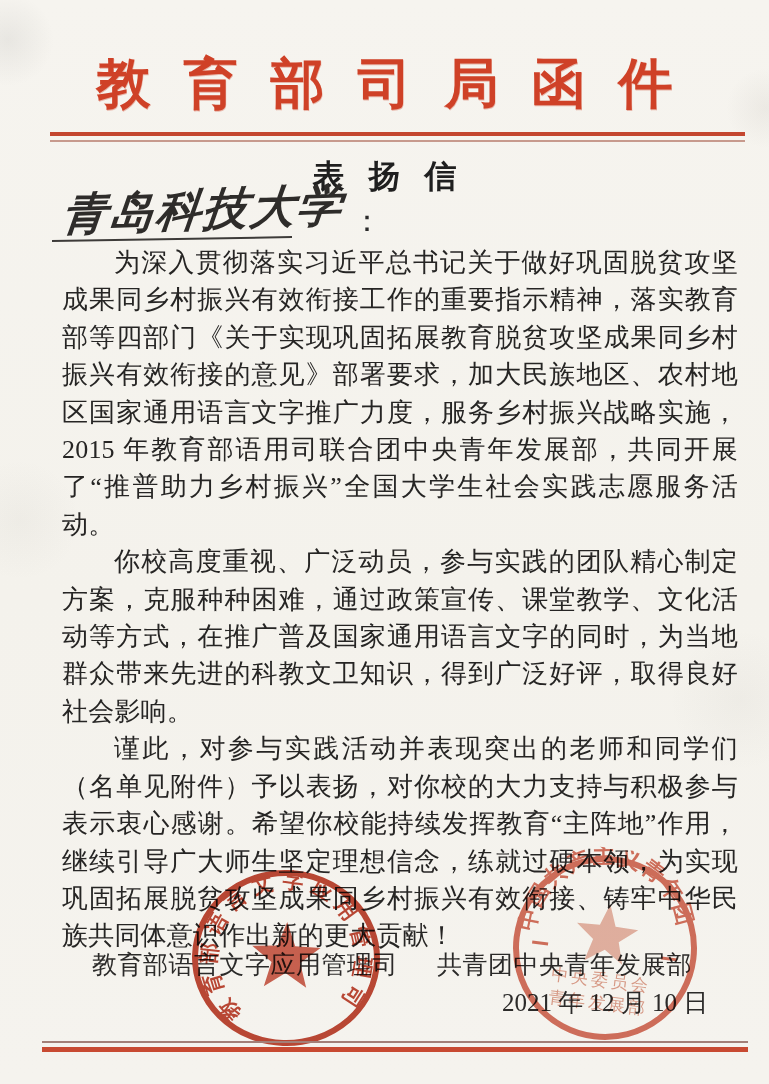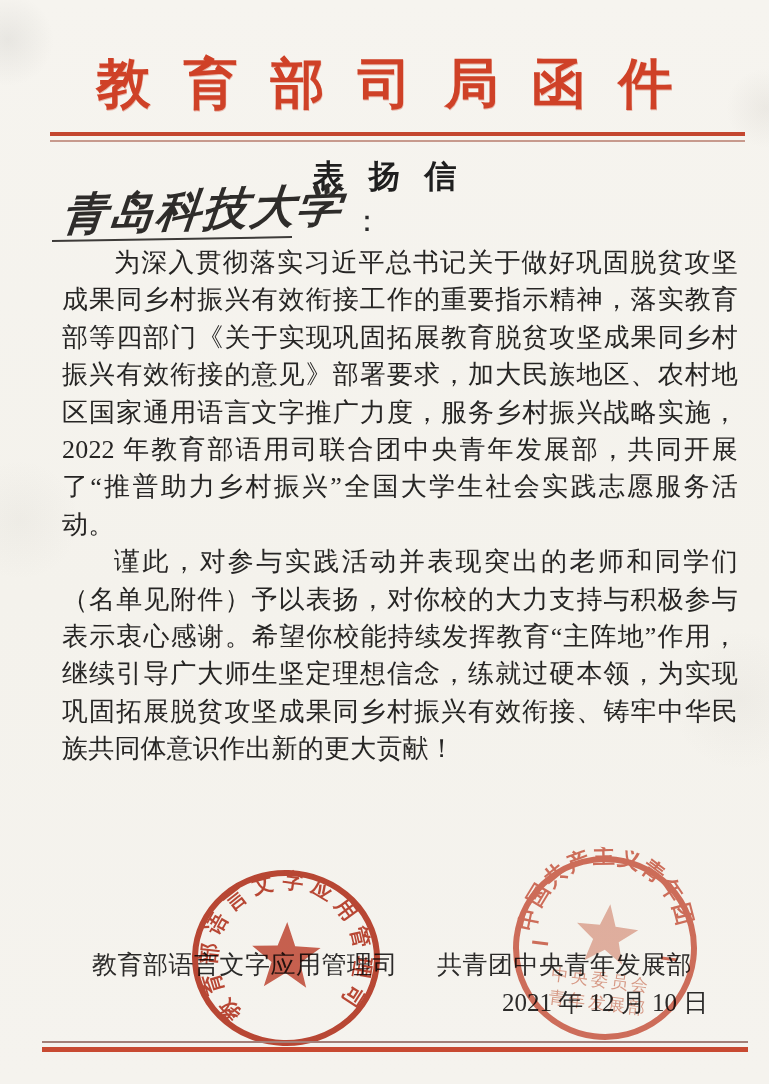--- a/index.html
+++ b/index.html
@@ -135,21 +135,22 @@
   <div class="header-rule"></div>
 
   <div class="doc-title">表扬信</div>
 
   <div class="recipient">
     <span class="handwritten">青岛科技大学</span><span class="recipient-suffix">：</span>
   </div>
   <div class="recipient-underline"></div>
 
   <div class="body-text">
-      <p>为深入贯彻落实习近平总书记关于做好巩固脱贫攻坚成果同乡村振兴有效衔接工作的重要指示精神，落实教育部等四部门《关于实现巩固拓展教育脱贫攻坚成果同乡村振兴有效衔接的意见》部署要求，加大民族地区、农村地区国家通用语言文字推广力度，服务乡村振兴战略实施，2022 年教育部语用司联合团中央青年发展部，共同开展了“推普助力乡村振兴”全国大学生社会实践志愿服务活动。</p>
+      <p>为深入贯彻落实习近平总书记关于做好巩固脱贫攻坚成果同乡村振兴有效衔接工作的重要指示精神，落实教育部等四部门《关于实现巩固拓展教育脱贫攻坚成果同乡村振兴有效衔接的意见》部署要求，加大民族地区、农村地区国家通用语言文字推广力度，服务乡村振兴战略实施，2015 年教育部语用司联合团中央青年发展部，共同开展了“推普助力乡村振兴”全国大学生社会实践志愿服务活动。</p>
+      <p>你校高度重视、广泛动员，参与实践的团队精心制定方案，克服种种困难，通过政策宣传、课堂教学、文化活动等方式，在推广普及国家通用语言文字的同时，为当地群众带来先进的科教文卫知识，得到广泛好评，取得良好社会影响。</p>
       <p>谨此，对参与实践活动并表现突出的老师和同学们（名单见附件）予以表扬，对你校的大力支持与积极参与表示衷心感谢。希望你校能持续发挥教育“主阵地”作用，继续引导广大师生坚定理想信念，练就过硬本领，为实现巩固拓展脱贫攻坚成果同乡村振兴有效衔接、铸牢中华民族共同体意识作出新的更大贡献！</p>
     </div>
 
   <div class="sign sign-left">教育部语言文字应用管理司</div>
 
   <div class="sign sign-right">共青团中央青年发展部</div>
 
   <div class="date">2021 年 12 月 10 日</div>
 
   <svg class="seal seal-left" viewBox="0 0 200 192">

